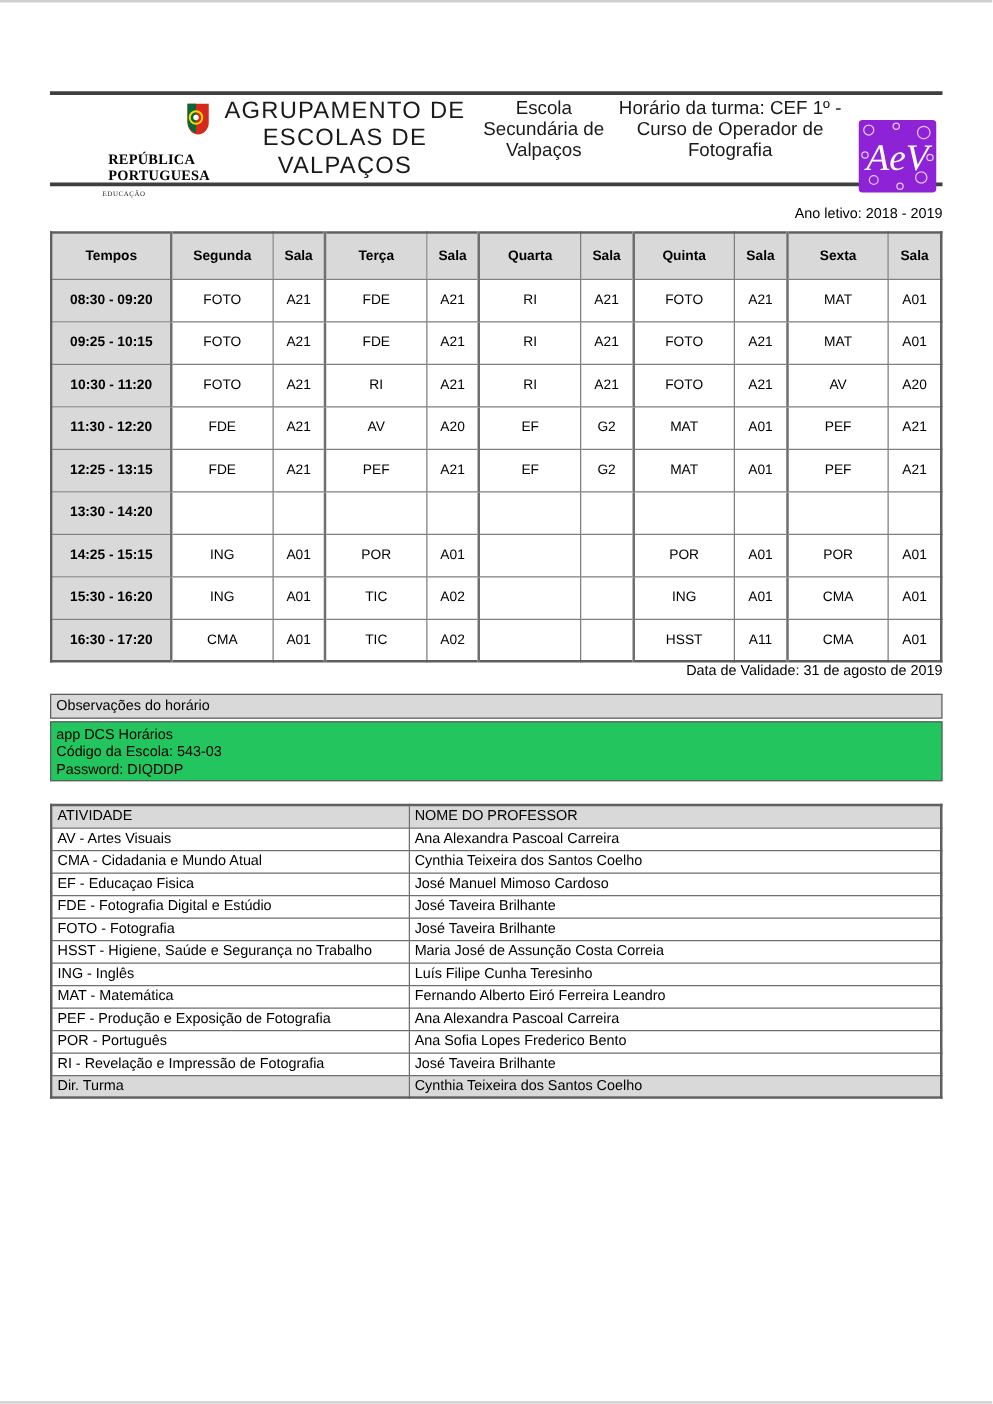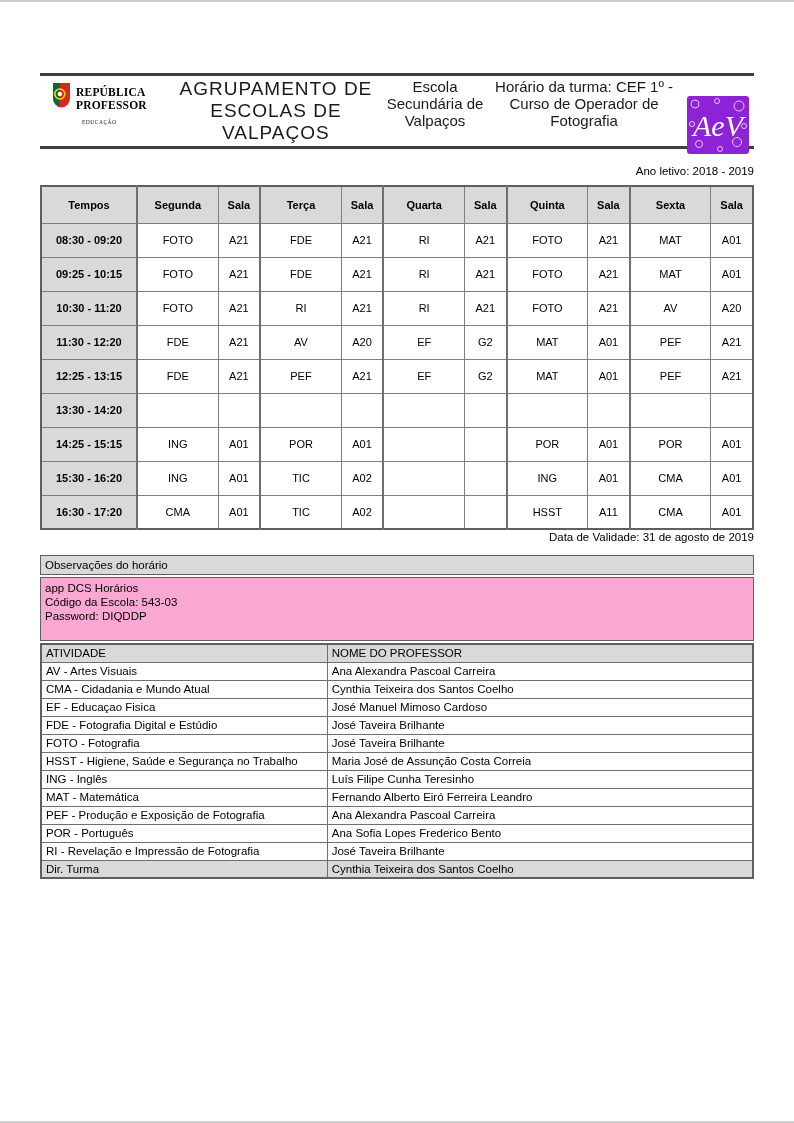--- a/index.html
+++ b/index.html
@@ -12,21 +12,21 @@
     overflow:hidden;
   }
 
   
   .header-band {
     position:absolute; left:40px; top:71px; width:714px; height:76px;
     border-top:3px solid #3f3f3f; border-bottom:3px solid #3f3f3f;
     display:flex; align-items:stretch;
   }
   .gov-logo { width:128px; padding:6px 0 0 12px; }
-  .gov-top { display:flex; align-items:center; gap:5px; }
+  .gov-top { display:flex; align-items:flex-end; gap:5px;flex-direction:column; }
   .gov-text { font-family:"Liberation Serif", serif; font-weight:bold; font-size:11.5px; line-height:1.1; letter-spacing:0.2px; padding-top:3px; }
   .gov-sub { font-family:"Liberation Serif", serif; font-size:5.5px; letter-spacing:0.5px; margin:6px 0 0 30px; color:#222; }
   .titles { flex:1; text-align:center; display:flex; flex-direction:row; justify-content:space-between; padding:2px 0 1px 0; }
   .title1 { font-size:19px; letter-spacing:1px; color:#1a1a1a; }
   .title2 { font-size:15px; color:#1a1a1a; }
   .title3 { font-size:15px; color:#1a1a1a; }
   .ae-logo {
     width:72px; display:flex; align-items:center; justify-content:center;
   }
   .ae-box {
@@ -59,22 +59,22 @@
   table.tt td.time { background:#d9d9d9; font-weight:bold; }
   table.tt th.sep, table.tt td.sep { border-left:2px solid #6f6f6f; }
 
   
   .obs-title {
     position:absolute; left:40px; top:553px; width:714px; height:20px;
     background:#d9d9d9; border:1px solid #5f5f5f;
     font-size:11.5px; line-height:18px; padding-left:4px;
   }
   .obs-box {
-    position:absolute; left:40px; top:575px; width:714px; height:64px;
-    border:1px solid #5f5f5f; background:#f9a8d4;
+    position:absolute; left:40px; top:575px; width:714px; height:48px;
+    border:1px solid #5f5f5f; background:#22c55e;
     font-size:11.5px; line-height:14px; padding:3px 0 0 4px;
   }
 
   
   table.act {
     position:absolute; left:40px; top:641px; width:714px;
     border-collapse:collapse; table-layout:fixed;
     border:2px solid #5f5f5f; font-size:11.5px;
   }
   table.act th, table.act td {
@@ -104,21 +104,21 @@
         <span>
           <svg width="19" height="27" viewBox="0 0 19 27" aria-hidden="true">
             <path d="M1 1 h17 v15 a8.5 9.5 0 0 1 -17 0 z" fill="#d5281e"></path>
             <path d="M1 1 h6.8 v23.2 a8.5 9.5 0 0 1 -6.8 -8.2 z" fill="#046a38"></path>
             <circle cx="7.8" cy="12" r="5" fill="none" stroke="#ffd700" stroke-width="1.6"></circle>
             <circle cx="7.8" cy="12" r="2.2" fill="#fff"></circle>
           </svg>
         </span>
         <span class="gov-text">
           <span>REPÚBLICA</span><br>
-          <span>PROFESSOR</span>
+          <span>PORTUGUESA</span>
         </span>
       </div>
       <div class="gov-sub">EDUCAÇÃO</div>
     </div>
 
     <div class="titles">
       <div class="title1">AGRUPAMENTO DE ESCOLAS DE VALPAÇOS</div>
       <div class="title2">Escola Secundária de Valpaços</div>
       <div class="title3">Horário da turma:  CEF 1º - Curso de Operador de Fotografia</div>
     </div>

